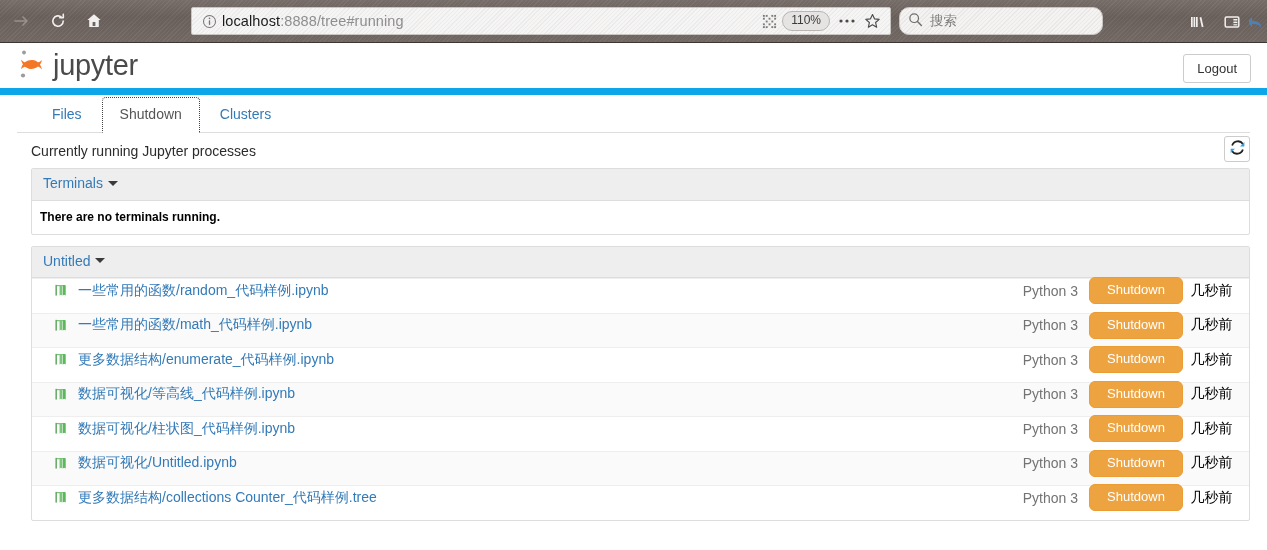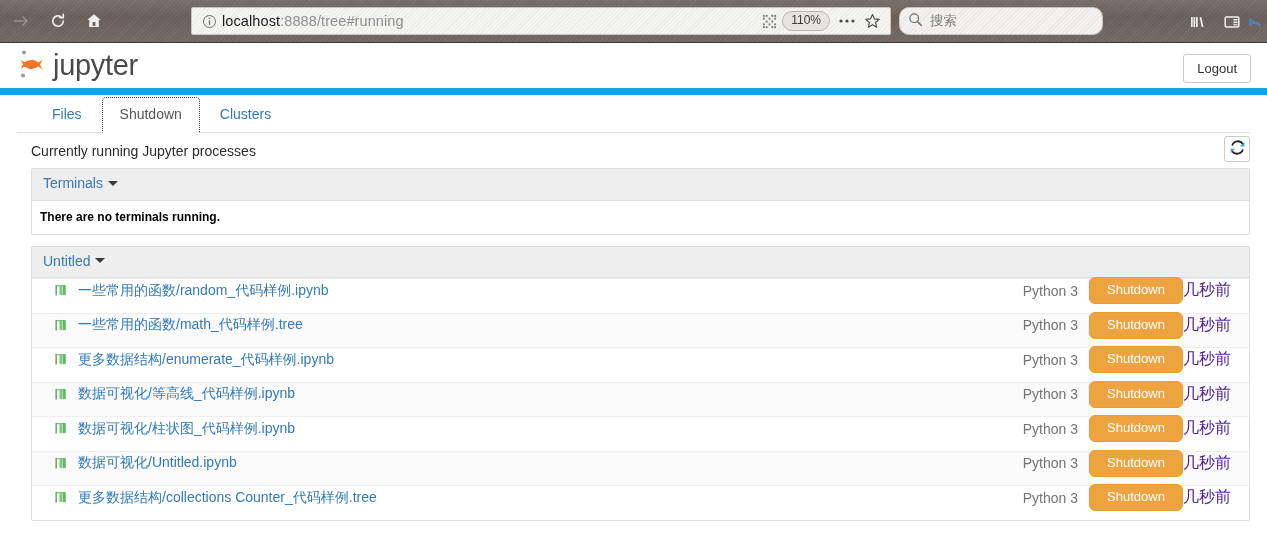--- a/index.html
+++ b/index.html
@@ -254,23 +254,23 @@
     color: #fff;
     font-size: 13px;
     font-family: "Liberation Sans", sans-serif;
     padding: 4px 0 5px;
     cursor: pointer;
     line-height: 1.2;
   }
   .nb-time {
     flex: 0 0 auto;
     width: 58px;
-    font-size: 16px;
-    color: #4c1d95;
-    text-align: left;
+    font-size: 14px;
+    color: #000000;
+    text-align: center;
     padding-right: 1px;
   }
 </style>
 </head>
 <body>
 
 <div id="browser-chrome">
 
   <div class="nav-btns">
     <div class="nav-btn">
@@ -450,21 +450,21 @@
     </div>
 
     <div class="nb-row alt">
       <span class="nb-icon">
           <svg width="15" height="15" viewBox="0 0 16 16">
             <path d="M3 2h8.5a1 1 0 0 1 1 1v10.4l-1.6-1-1.6 1V3H3z" fill="#5cb85c"></path>
             <path d="M3 2h5.8v11.4l-1.4-1-1.5 1V3.4H3z" fill="#7bc67b"></path>
             <rect x="1.6" y="2" width="1.4" height="11.4" fill="#4a9d4a"></rect>
           </svg>
         </span>
-      <a class="nb-name">一些常用的函数/math_代码样例.tree</a>
+      <a class="nb-name">一些常用的函数/math_代码样例.ipynb</a>
       <span class="nb-kernel">Python 3</span>
       <button class="shutdown-btn">Shutdown</button>
       <span class="nb-time">几秒前</span>
     </div>
 
     <div class="nb-row">
       <span class="nb-icon">
           <svg width="15" height="15" viewBox="0 0 16 16">
             <path d="M3 2h8.5a1 1 0 0 1 1 1v10.4l-1.6-1-1.6 1V3H3z" fill="#5cb85c"></path>
             <path d="M3 2h5.8v11.4l-1.4-1-1.5 1V3.4H3z" fill="#7bc67b"></path>

